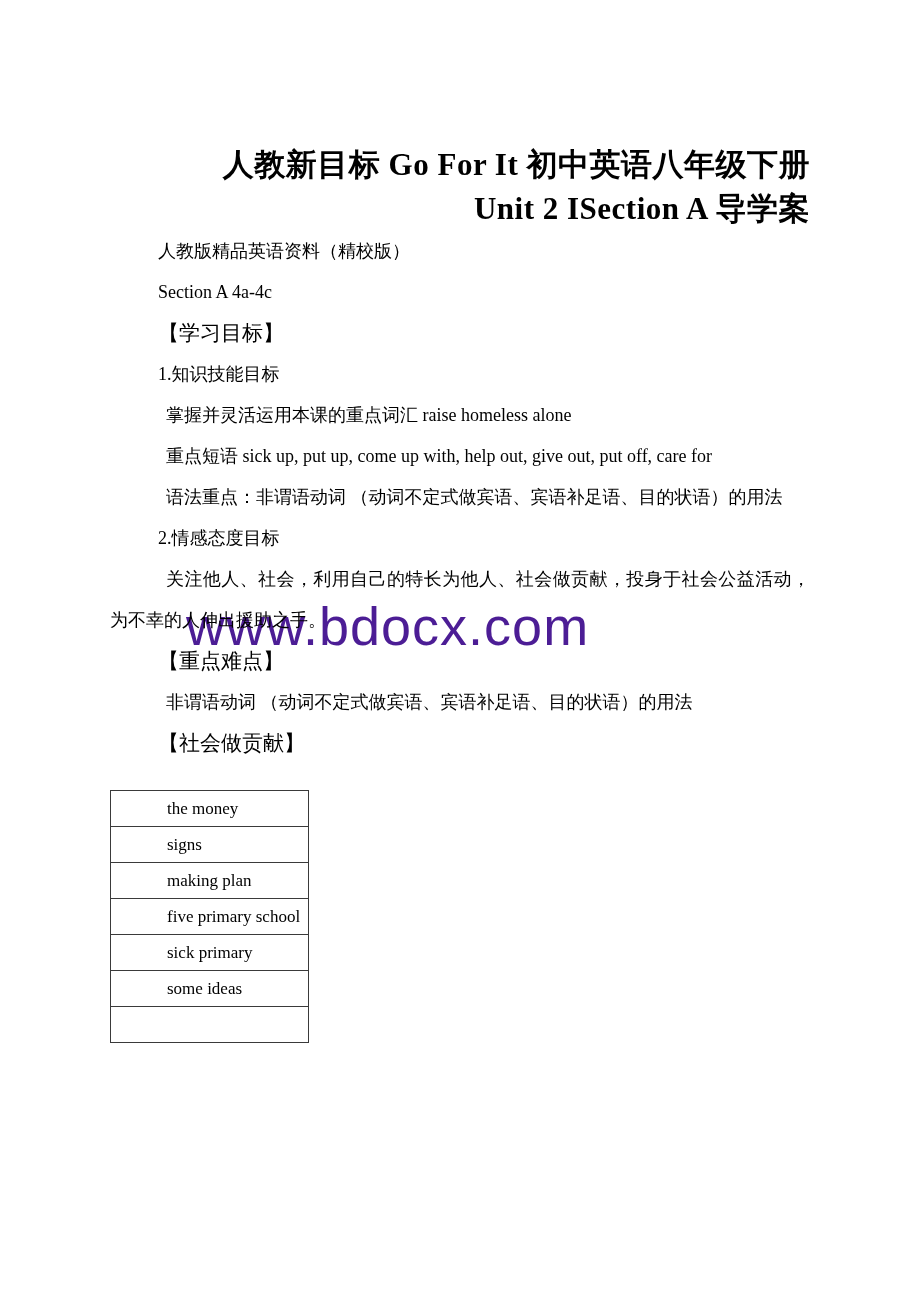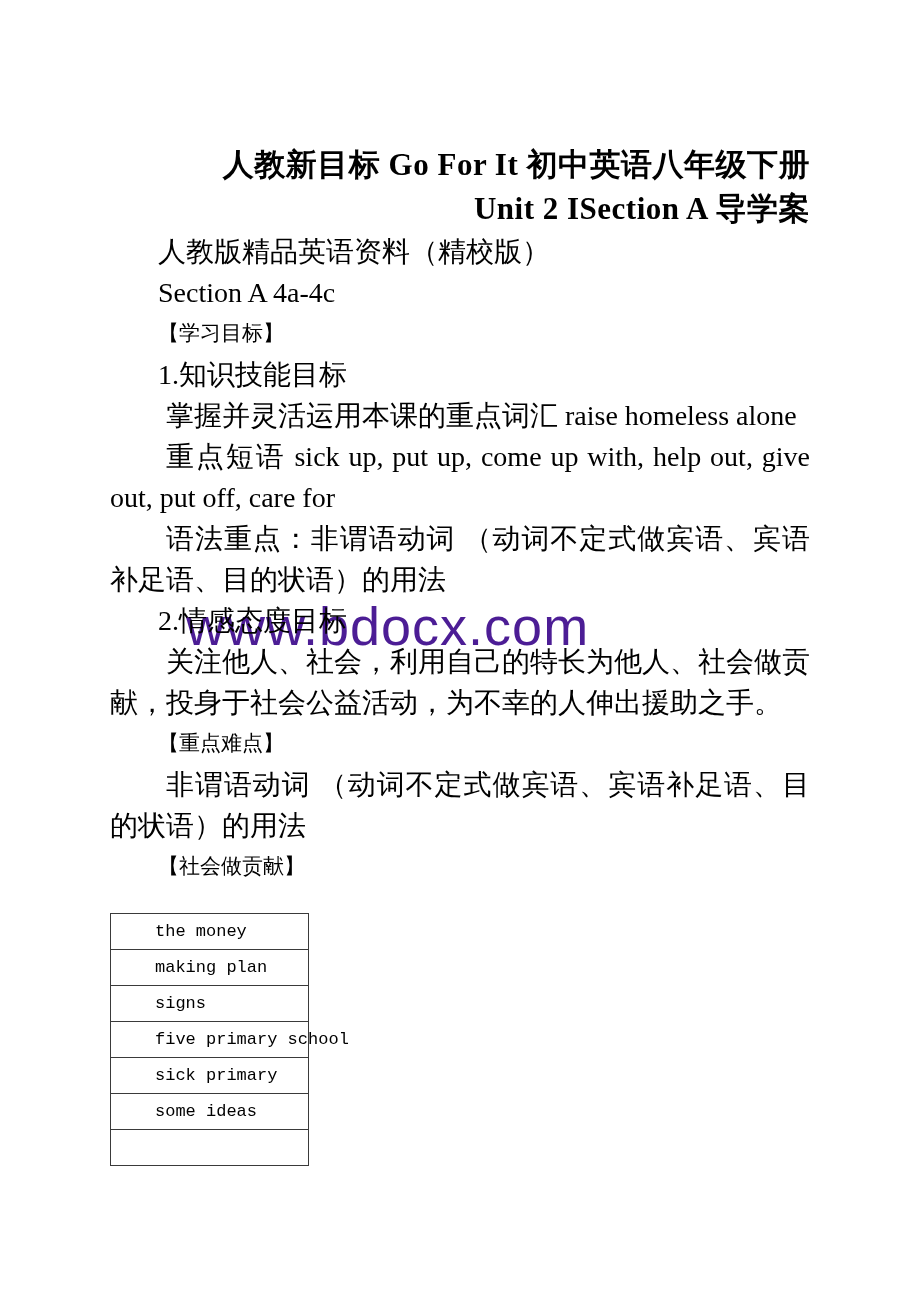--- a/index.html
+++ b/index.html
@@ -58,21 +58,21 @@
     line-height: 44px;
     letter-spacing: 0.5px;
   }
   .doc-title .t-line {
     display: block;
   }
 
   
   p.para {
     margin: 0;
-    font-size: 28px;
+    font-size: 18px;
     line-height: 41px;
     text-align: justify;
     text-justify: inter-ideograph;
   }
 
   .sp-top-26  { margin-top: 26px; }
   .sp-top-8   { margin-top: 8px; }
   .sp-top-6   { margin-top: 6px; }
   .sp-top-4   { margin-top: 4px; }
 
@@ -93,28 +93,27 @@
   }
   table.box-table {
     border-collapse: collapse;
     width: 199px;
     table-layout: fixed;
     background: #ffffff;
   }
   table.box-table td {
     border: 1px solid #3a3a3a;
     height: 36px;
-    padding: 0 4px 0 44px;
+    padding: 0 4px 0 56px;
     font-size: 17px;
     line-height: 20px;
     vertical-align: middle;
     white-space: nowrap;
     box-sizing: border-box;
     overflow: visible;
-    font-family: Liberation Mono, monospace;
   }
   table.box-table tr.empty td {
     padding-left: 46px;
   }
 </style>
 </head>
 <body>
 
 <div class="page">
 
@@ -151,24 +150,24 @@
 
     <p class="bracket-head sp-top-26">【社会做贡献】</p>
 
     <div class="tbl-wrap">
       <table class="box-table">
         <tbody>
             <tr>
               <td>the money</td>
             </tr>
             <tr>
-              <td>making plan</td>
+              <td>signs</td>
             </tr>
             <tr>
-              <td>signs</td>
+              <td>making plan</td>
             </tr>
             <tr>
               <td>five primary school</td>
             </tr>
             <tr>
               <td>sick primary</td>
             </tr>
             <tr>
               <td>some ideas</td>
             </tr>

